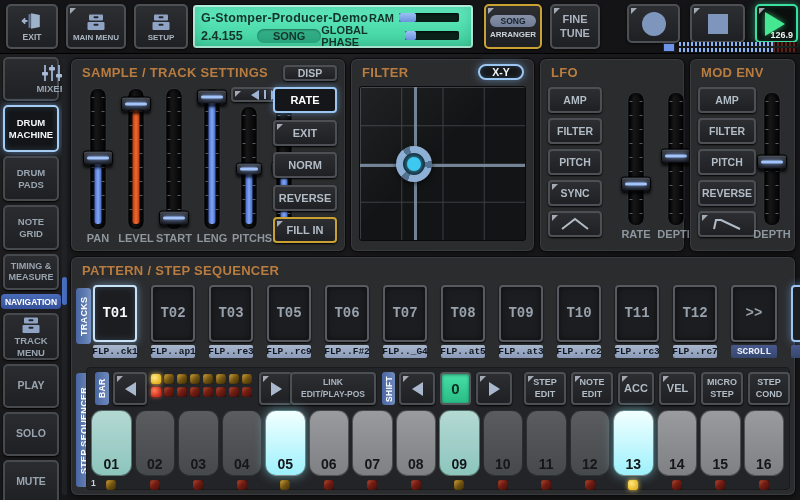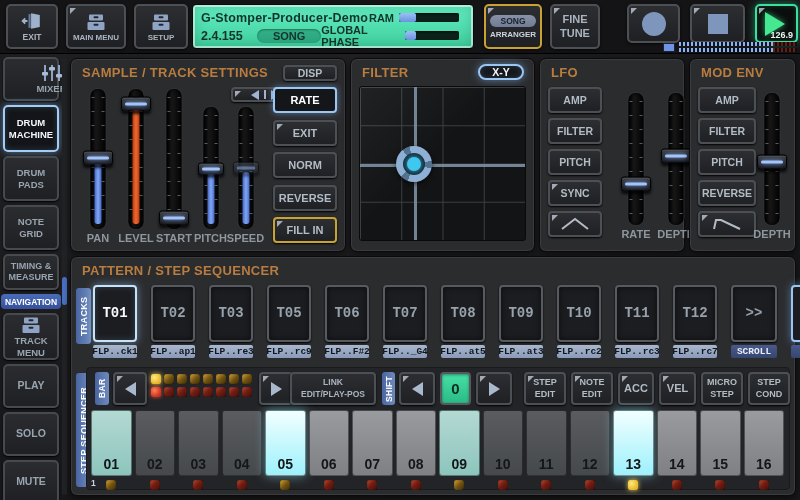--- a/index.html
+++ b/index.html
@@ -186,21 +186,21 @@
   .counter{position:absolute;left:353px;top:4px;width:31px;height:33px;border:2px solid #56595e;border-radius:4px;
     background:linear-gradient(#46e0a6,#2abb85);color:#0e2c20;font-size:15px;font-weight:bold;
     display:flex;align-items:center;justify-content:center;box-shadow:inset 0 1px 3px rgba(0,0,0,.4);}
   .ebtns{position:absolute;left:437px;top:4px;height:33px;display:flex;gap:5px;}
   .ebtn{position:relative;width:42px;border:2px solid #4c4f54;border-radius:4px;background:linear-gradient(#2d2e31,#1f2023);
     color:#b2bcc6;font-weight:bold;font-size:9px;display:flex;align-items:center;justify-content:center;
     text-align:center;white-space:pre-line;line-height:1.25;box-shadow:0 1px 2px #000;}
   [data-name="acc-button"]{width:36px;font-size:11px;}
   [data-name="vel-button"]{width:37px;font-size:11px;}
   .stepsrow{position:absolute;left:4px;top:42px;display:flex;}
-  .step{position:relative;width:40.5px;height:66px;margin-right:3px;border-radius:3px;border:1px solid rgba(0,0,0,.45);}
+  .step{position:relative;width:40.5px;height:66px;margin-right:3px;border-radius:11px;border:1px solid rgba(0,0,0,.45);}
   .step.dark{background:linear-gradient(#5a5c5f,#46494c);}
   .step.mid{background:linear-gradient(#9a9b9e,#7e8083);}
   .step.teal{background:linear-gradient(#b4d9d3,#8cc5bd);}
   .step.cyan{background:linear-gradient(#f2ffff,#9df1fc);box-shadow:0 0 11px rgba(150,240,255,.5);}
   .snum{position:absolute;bottom:3px;width:100%;text-align:center;font-size:14px;font-weight:bold;color:#141619;}
   .flagsrow{position:absolute;left:4px;top:112px;display:flex;}
   .fcell{width:40.5px;margin-right:3px;display:flex;justify-content:center;}
   .barnum{position:absolute;left:4px;top:110px;font-size:8.5px;color:#ccd3da;font-weight:bold;}
 </style>
 </head>
@@ -370,20 +370,28 @@
           <div class="slb" data-name="slider-label">LEVEL</div>
         </div>
         <div class="scol" data-name="slider-col-start">
           <div class="slider" data-name="slider-start">
             <div class="track" data-name="slider-track"></div>
             <div class="fill blue" data-name="slider-fill" style="top: calc(92% + 4px);"></div>
             <div class="handle" data-name="slider-handle" style="top: 92%;"></div>
           </div>
           <div class="slb" data-name="slider-label">START</div>
         </div>
+        <div class="scol" data-name="slider-col-leng">
+          <div class="slider" data-name="slider-leng">
+            <div class="track" data-name="slider-track"></div>
+            <div class="fill blue" data-name="slider-fill" style="top: calc(6% + 4px);"></div>
+            <div class="handle" data-name="slider-handle" style="top: 6%;"></div>
+          </div>
+          <div class="slb" data-name="slider-label">LENG</div>
+        </div>
         <div class="scol short" data-name="slider-col-pitch">
           <div class="slider" data-name="slider-pitch">
             <div class="track" data-name="slider-track"></div>
             <div class="fill blue" data-name="slider-fill" style="top: calc(51% + 4px);"></div>
             <div class="handle" data-name="slider-handle" style="top: 51%;"></div>
           </div>
           <div class="slb" data-name="slider-label">PITCH</div>
         </div>
         <div class="scol short" data-name="slider-col-speed">
           <div class="slider" data-name="slider-speed">

